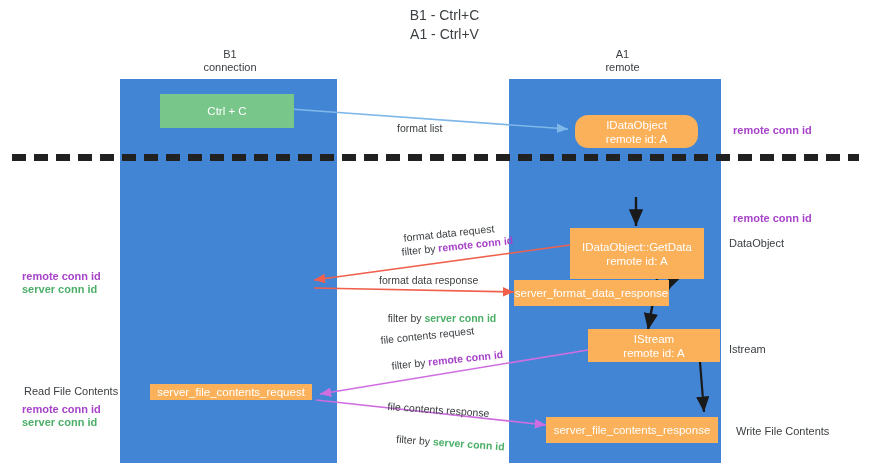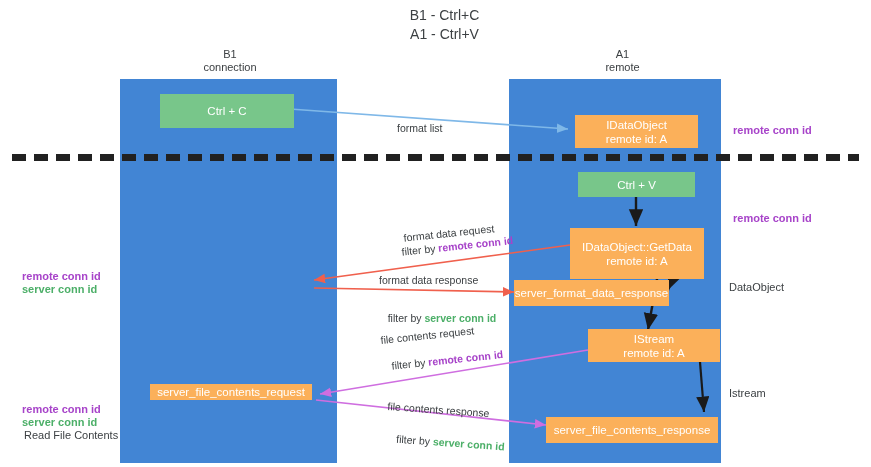--- a/index.html
+++ b/index.html
@@ -77,21 +77,21 @@
   .node.orange { background: #fbb05a; }
   
   .annot {
     position: absolute;
     font-size: 11px;
     line-height: 14px;
     white-space: pre;
   }
   .annot.purple { color: #a743c9; font-weight: bold; }
   .annot.green-t { color: #4caf68; font-weight: bold; }
-  .annot.plain { color: #3c4043; margin-top: 44px; }
+  .annot.plain { color: #3c4043; }
   
   .edge-label {
     position: absolute;
     font-size: 10.5px;
     line-height: 13px;
     color: #3c4043;
     white-space: pre;
   }
   .edge-label .hl-purple { color: #a743c9; font-weight: bold; }
   .edge-label .hl-green  { color: #4caf68; font-weight: bold; }
@@ -148,24 +148,23 @@
 
     <line x1="588" y1="350" x2="320" y2="394" stroke="#cf6ee0" stroke-width="1.6" marker-end="url(#ah-magenta)"></line>
 
     <line x1="316" y1="400" x2="546" y2="425" stroke="#cf6ee0" stroke-width="1.6" marker-end="url(#ah-magenta)"></line>
 
     <line x1="700" y1="362" x2="704" y2="412" stroke="#1a1a1a" stroke-width="2.2" marker-end="url(#ah-black)"></line>
   </svg>
 
   <div class="node green" style="left:160px; top:94px;  width:134px; height:34px;">Ctrl + C</div>
 
-  <div class="node orange" style="left:575px; top:115px; width:123px; height:33px;">IDataObject
+  <div class="node orange" style="left:575px; top:115px; width:123px; height:33px;border-radius:13px;">IDataObject
 remote id: A</div>
 
-  <div class="node green" style="left:578px; top:172px; width:117px; height:25px;">Ctrl + V</div>
 
   <div class="node orange" style="left:570px; top:228px; width:134px; height:51px;">IDataObject::GetData
 remote id: A</div>
 
 
   <div class="node orange" style="left:514px; top:280px; width:155px; height:26px;">server_format_data_response</div>
 
   <div class="node orange" style="left:588px; top:329px; width:132px; height:33px;">IStream
 remote id: A</div>
 

